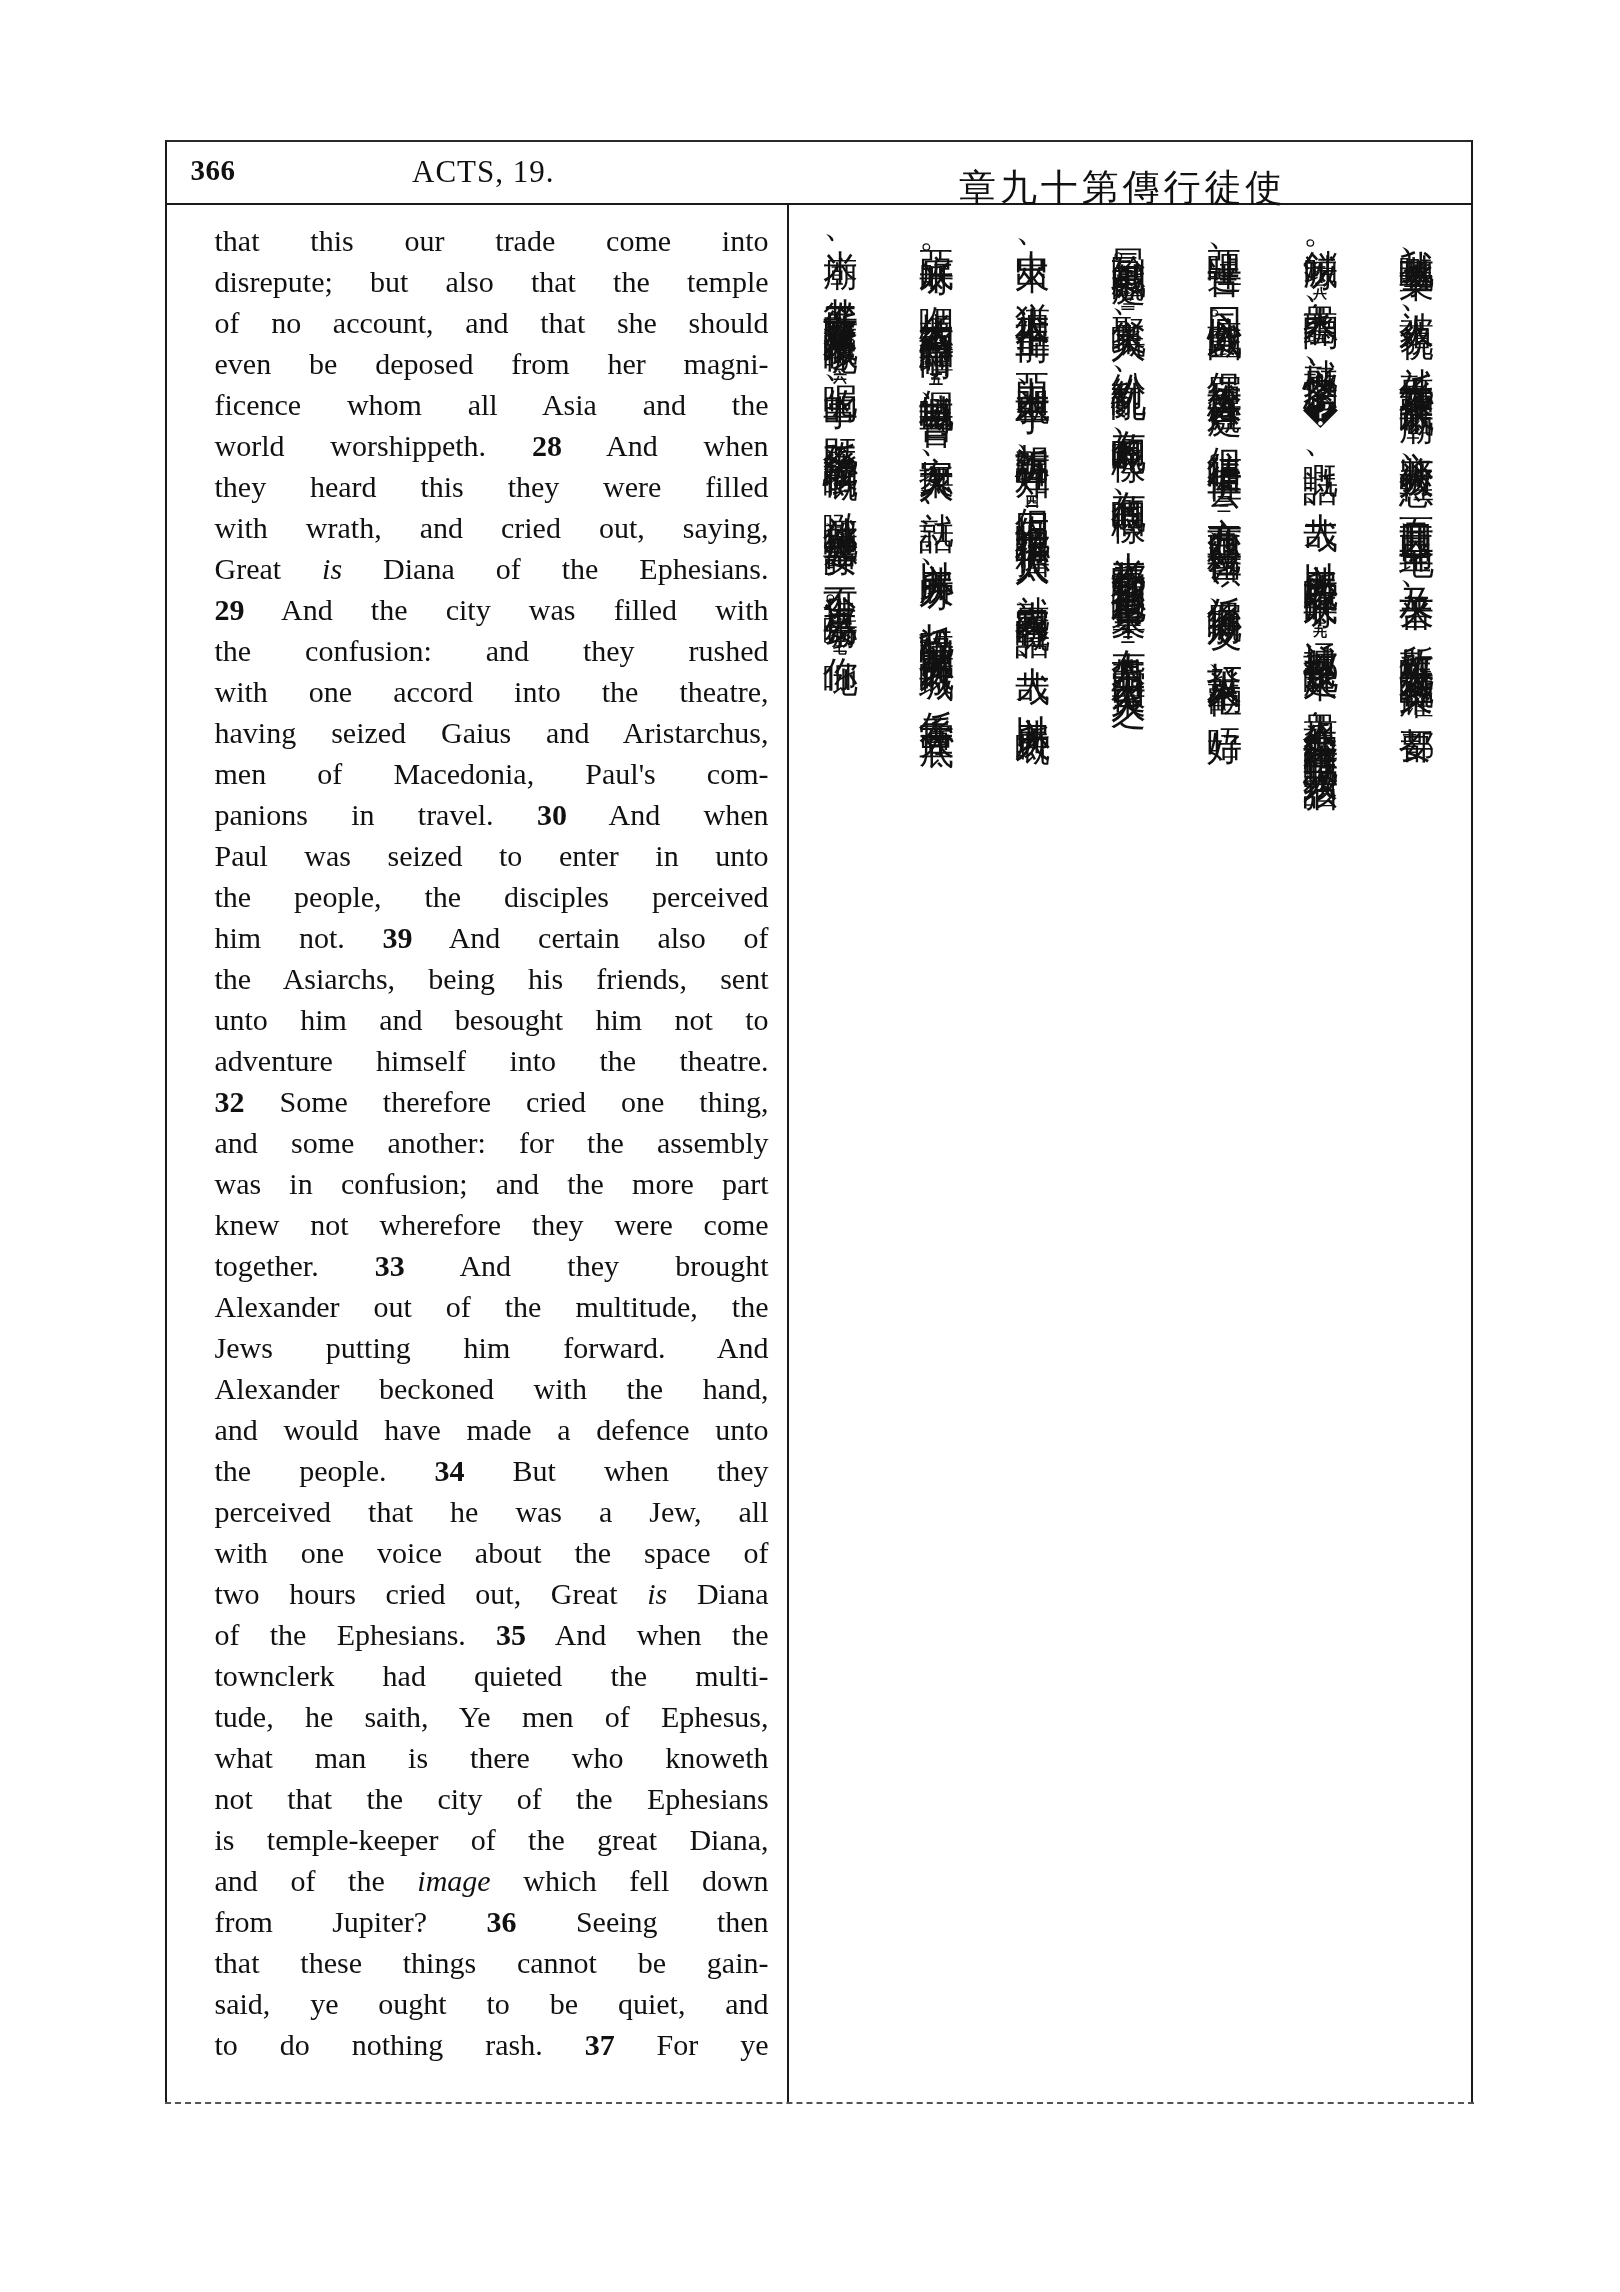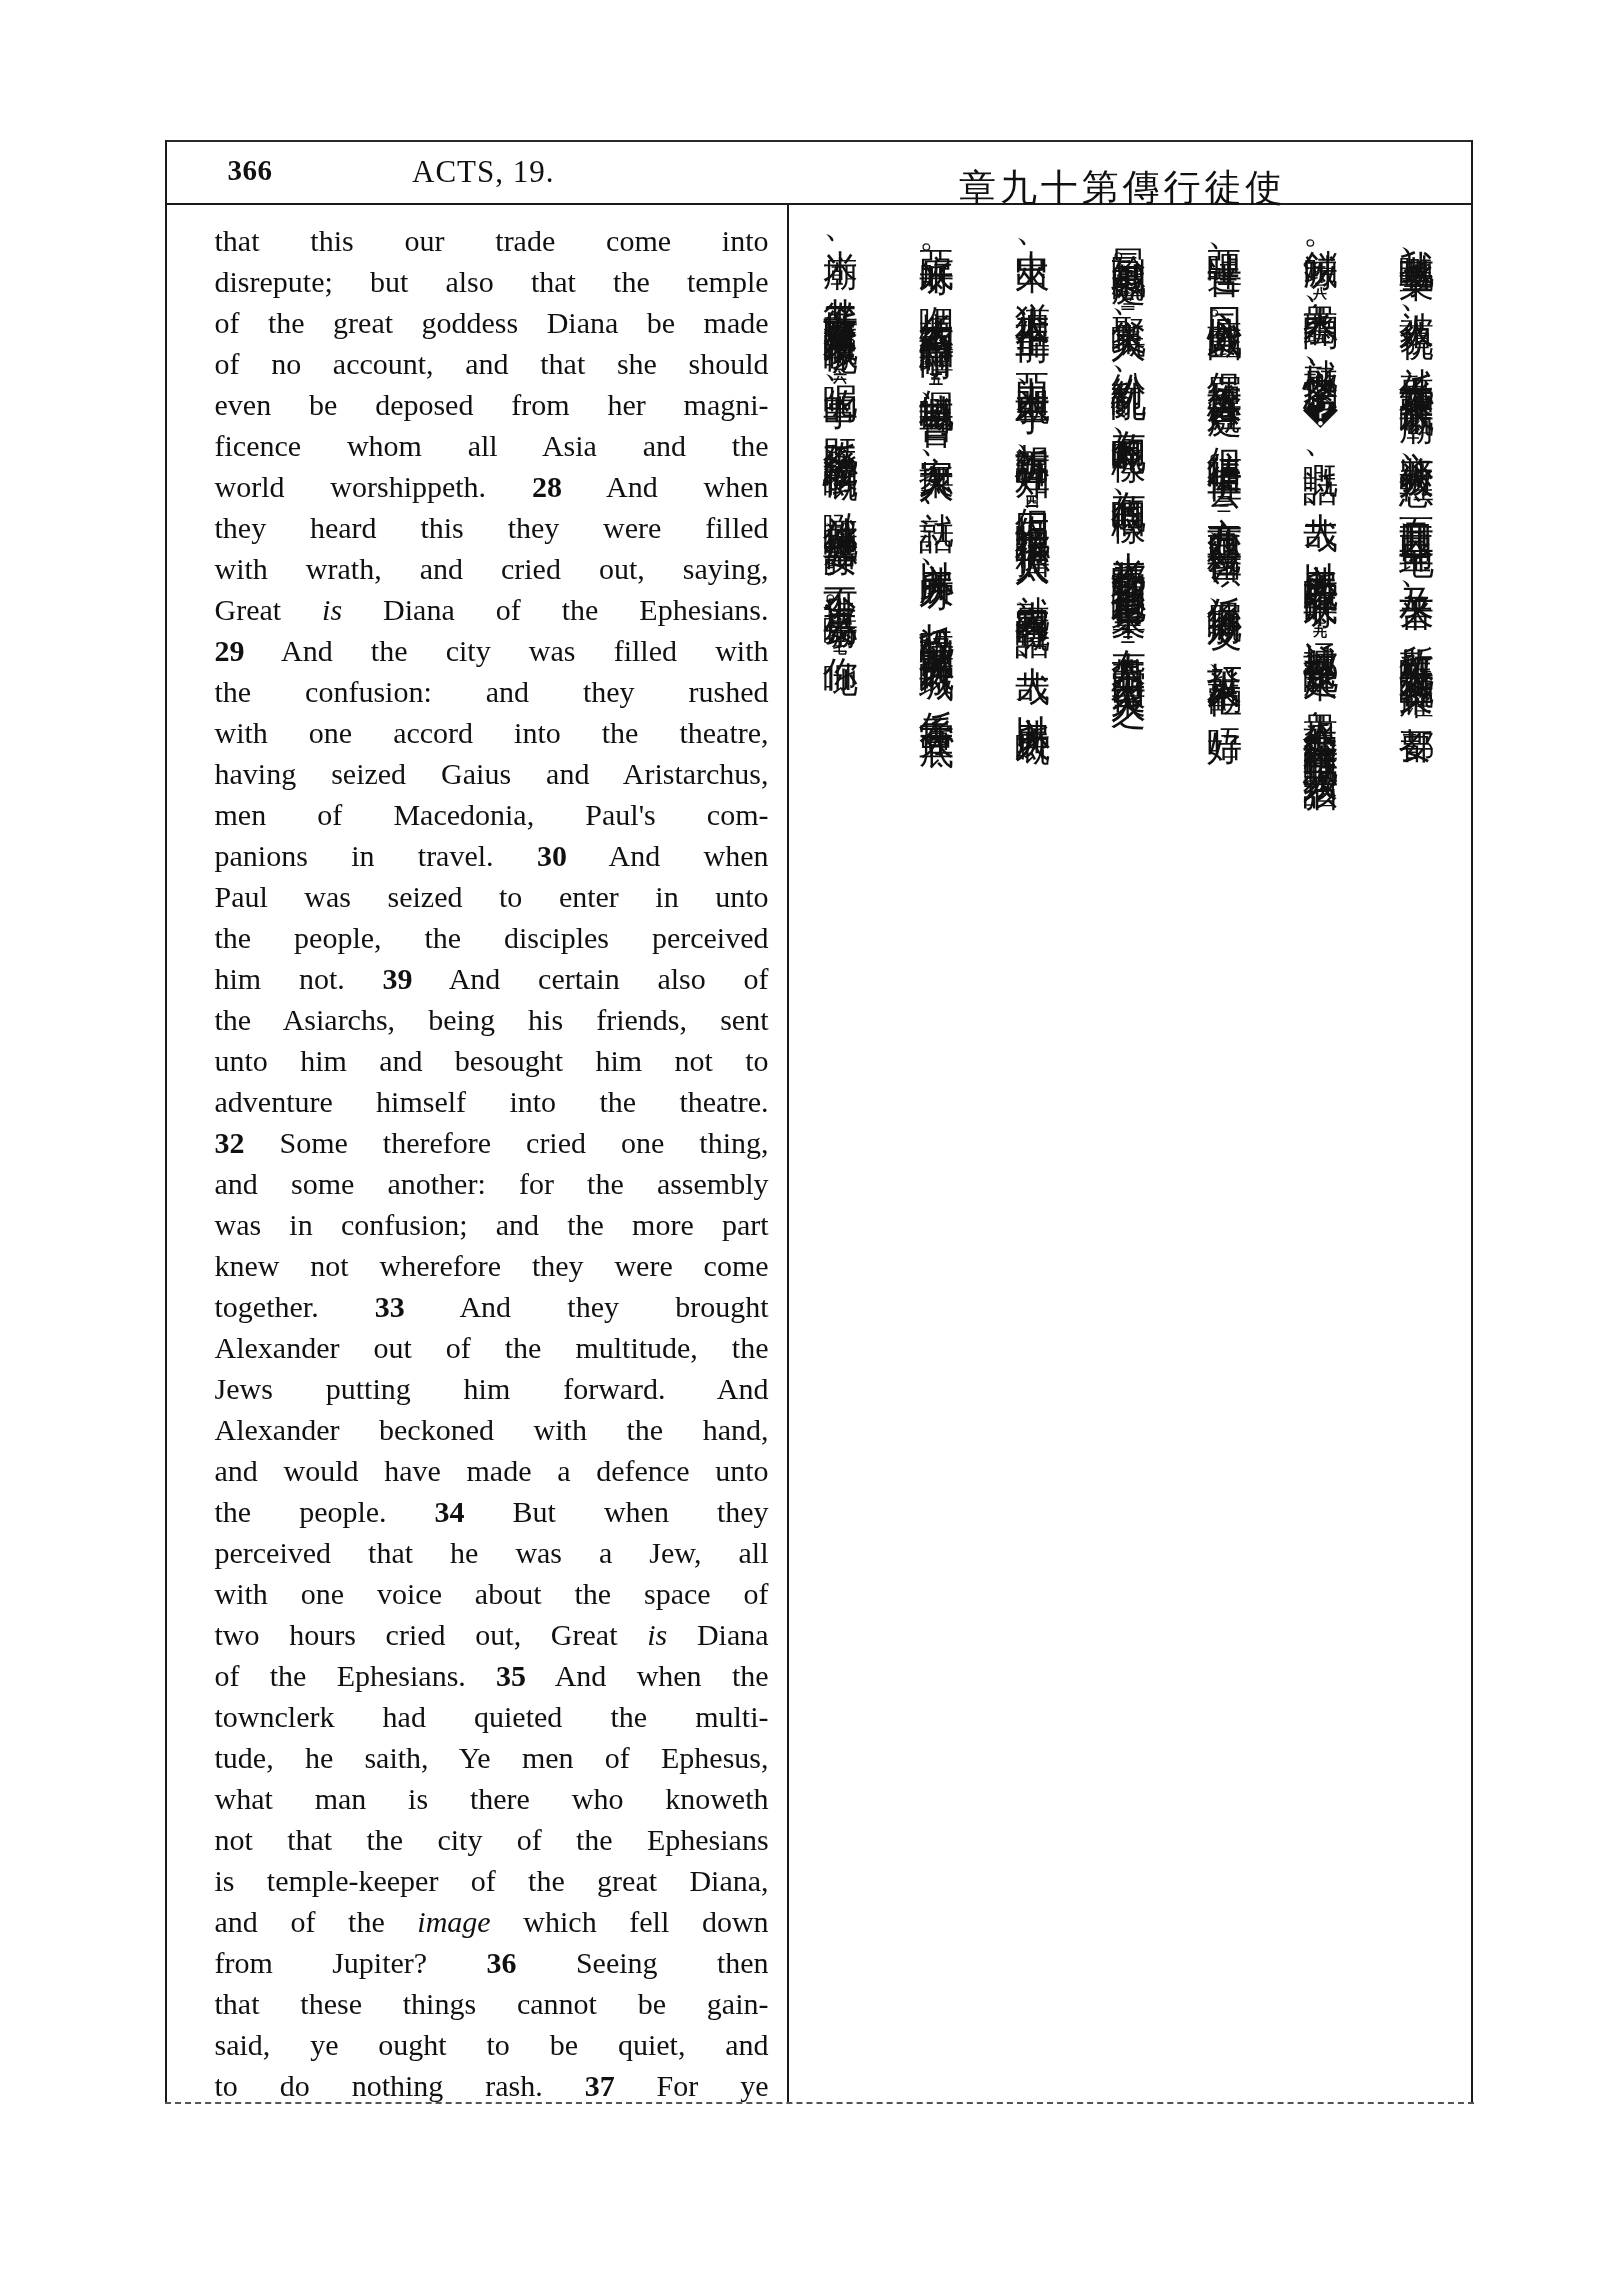--- a/index.html
+++ b/index.html
@@ -11,21 +11,21 @@
   .page-bottom-rule {
     position: absolute; left: 165px; top: 2102px; width: 1309px; height: 0;
     border-top: 2px dashed #555;
   }
   .header {
     position: absolute; left: 0; top: 0; width: 1304px; height: 61px;
     border-bottom: 2.9px solid #1a1a1a;
   }
   .page-number {
     position: absolute; left: 23.5px; top: 11.8px;
-    font-family: "Liberation Serif", serif; font-size: 29px; font-weight: bold; letter-spacing: 0.5px; margin-left: 37px;
+    font-family: "Liberation Serif", serif; font-size: 29px; font-weight: bold; letter-spacing: 0.5px;
   }
   .running-title {
     position: absolute; left: 245px; top: 11.8px;
     font-family: "Liberation Serif", serif; font-size: 31px; letter-spacing: 1px;
   }
   .chinese-title {
     position: absolute; left: 792px; top: 7.8px;
     font-family: "DejaVu Serif", serif; font-size: 37px; letter-spacing: 3.9px; margin-top: 13px;
   }
   .english-col {
@@ -58,21 +58,20 @@
 <div class="page-frame">
   <div class="header">
     <span class="page-number">366</span>
     <span class="running-title">ACTS, 19.</span>
     <span class="chinese-title">章九十第傳行徒使</span>
   </div>
 
   <div class="english-col" id="english-col">
       <span class="line"><span>that</span> <span>this</span> <span>our</span> <span>trade</span> <span>come</span> <span>into</span></span>
       <span class="line"><span>disrepute;</span> <span>but</span> <span>also</span> <span>that</span> <span>the</span> <span>temple</span></span>
-      <span class="line"><span>of</span> <span>the</span> <span>great</span> <span>goddess</span> <span>Diana</span> <span>be</span> <span>made</span></span>
       <span class="line"><span>of</span> <span>no</span> <span>account,</span> <span>and</span> <span>that</span> <span>she</span> <span>should</span></span>
       <span class="line"><span>even</span> <span>be</span> <span>deposed</span> <span>from</span> <span>her</span> <span>magni-</span></span>
       <span class="line"><span>ficence</span> <span>whom</span> <span>all</span> <span>Asia</span> <span>and</span> <span>the</span></span>
       <span class="line"><span>world</span> <span>worshippeth.</span> <span class="verse-num">28</span> <span>And</span> <span>when</span></span>
       <span class="line"><span>they</span> <span>heard</span> <span>this</span> <span>they</span> <span>were</span> <span>filled</span></span>
       <span class="line"><span>with</span> <span>wrath,</span> <span>and</span> <span>cried</span> <span>out,</span> <span>saying,</span></span>
       <span class="line"><span>Great</span> <span class="ital">is</span> <span>Diana</span> <span>of</span> <span>the</span> <span>Ephesians.</span></span>
       <span class="line"><span class="verse-num">29</span> <span>And</span> <span>the</span> <span>city</span> <span>was</span> <span>filled</span> <span>with</span></span>
       <span class="line"><span>the</span> <span>confusion:</span> <span>and</span> <span>they</span> <span>rushed</span></span>
       <span class="line"><span>with</span> <span>one</span> <span>accord</span> <span>into</span> <span>the</span> <span>theatre,</span></span>

